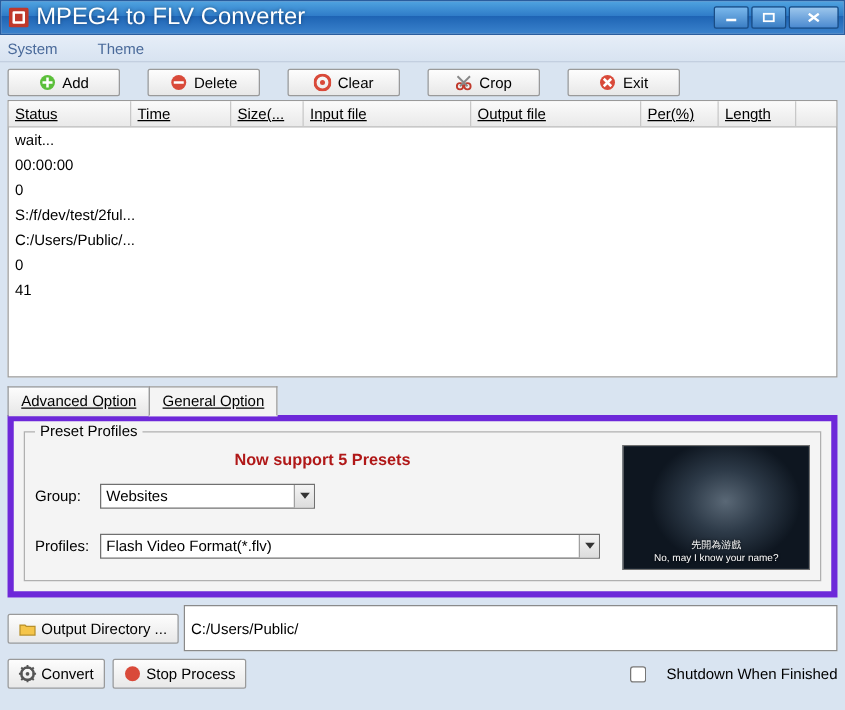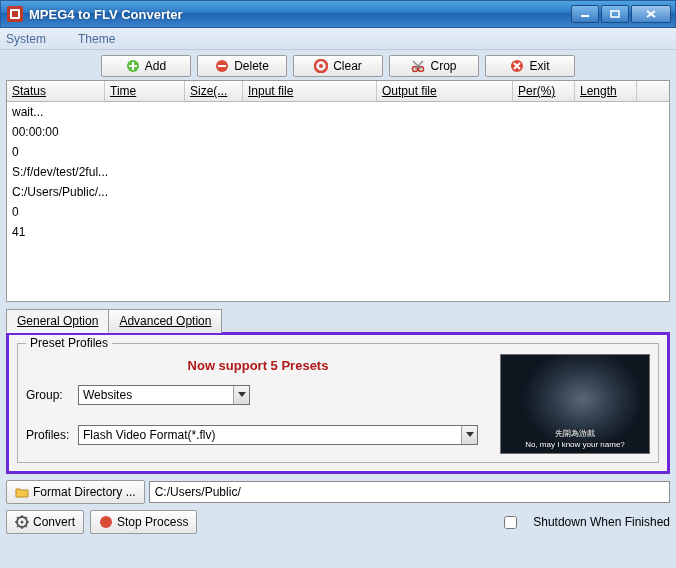--- a/index.html
+++ b/index.html
@@ -1,64 +1,64 @@
 <!DOCTYPE html>
 <html><head>
 <meta charset="utf-8">
 <style>
 * { box-sizing: border-box; margin: 0; padding: 0; font-family: "Segoe UI", Tahoma, sans-serif; font-size: 12px; }
 body { background: #d9e4f1; width: 676px; height: 568px; overflow: hidden; }
 
 .titlebar { height: 28px; background: linear-gradient(#4fa3e0, #2f7cc8 45%, #1e64b4 46%, #3a82cc); display: flex; align-items: center; padding: 0 4px; color: #fff; border: 1px solid #2a5d9e; }
 .titlebar .app-icon { width: 16px; height: 16px; margin: 0 6px 0 2px; display: inline-block; }
-.titlebar .title { flex: 1; font-size: 13px; text-shadow: 0 0 3px rgba(0,0,0,.4); font-weight: bold; }
+.titlebar .title { flex: 1; font-size: 19px; text-shadow: 0 0 3px rgba(0,0,0,.4); }
 .win-btns { display: flex; gap: 2px; }
 .win-btn { width: 28px; height: 18px; border: 1px solid #1a4d85; border-radius: 2px; background: linear-gradient(#7ab8ec,#3b7ec4); display: flex; align-items: center; justify-content: center; color: #fff; font-weight: bold; font-size: 11px; }
 .win-btn.close { width: 40px; background: linear-gradient(#9cc6ec,#4b8ad0); }
 
 .menubar { height: 22px; background: linear-gradient(#e6eef8,#d8e3f1); border-bottom: 1px solid #bcc8da; display: flex; align-items: center; padding: 0 6px; gap: 32px; }
 .menubar span { color: #4a6a9a; }
 
 .content { padding: 2px 6px 6px; background: #d9e4f1; }
 
-.toolbar { display: flex; justify-content: center; gap: 6px; padding: 3px 0; }
+.toolbar { display: flex; gap: 22px; padding: 3px 0; }
 .btn { width: 90px; height: 22px; background: linear-gradient(#fdfdfd,#e8e8e8); border: 1px solid #9a9a9a; border-radius: 2px; display: flex; align-items: center; justify-content: center; gap: 5px; cursor: pointer; }
 
 .ic { width: 14px; height: 14px; display: inline-block; }
 
 .table-wrap { border: 1px solid #9a9a9a; background: #fff; height: 222px; position: relative; }
 .thead { display: flex; background: linear-gradient(#fbfbfb,#e9e9e9); border-bottom: 1px solid #b8b8b8; }
 .th { border-right: 1px solid #c8c8c8; padding: 3px 5px; font-size: 12px; overflow: hidden; white-space: nowrap; text-overflow: ellipsis; text-decoration: underline; }
 .tbody { overflow-y: scroll; height: 199px; }
 .tr { display: flex; flex-direction: column; }
 .td { padding: 3px 5px; overflow: hidden; white-space: nowrap; text-overflow: ellipsis; }
 .c0{width:98px}.c1{width:80px}.c2{width:58px}.c3{width:134px}.c4{width:136px}.c5{width:62px}.c6{width:62px}
 
 .tabs { display: flex; margin-top: 6px; }
 .tab { padding: 4px 10px; border: 1px solid #9a9a9a; border-bottom: none; background: linear-gradient(#fdfdfd,#e6e6e6); margin-right: -1px; position: relative; top: 1px; text-decoration: underline; color: #000; }
 .tab.active { background: #f4f4f4; z-index: 2; border-bottom: 1px solid #f4f4f4; }
 
-.panel { border: 3px solid #6d28d9; background: #f4f4f4; padding: 8px; }
+.panel { border: 5px solid #6d28d9; background: #f4f4f4; padding: 8px; }
 .fieldset { border: 1px solid #b0b0b0; padding: 10px 8px 8px; position: relative; display: flex; gap: 10px; }
 .fieldset .legend { position: absolute; top: -8px; left: 8px; background: #f4f4f4; padding: 0 4px; font-size: 12px; }
 .profile-left { flex: 1; }
 .preset-msg { text-align: center; color: #b01818; font-weight: bold; margin: 4px 0 12px; font-size: 13px; }
 .row { display: flex; align-items: center; margin: 6px 0; }
 .row label { width: 52px; }
 .select { flex: 1; max-width: 172px; height: 20px; border: 1px solid #707070; background: #fff; display: flex; align-items: center; padding: 0 4px; position: relative; }
 .select.wide { max-width: 400px; text-align: right; }
 .select .arrow { position: absolute; right: 0; top: 0; width: 16px; height: 18px; background: linear-gradient(#f4f4f4,#dcdcdc); border-left: 1px solid #a0a0a0; display: flex; align-items: center; justify-content: center; }
 .thumb { width: 150px; height: 100px; background: #1a2a3a; border: 1px solid #707070; position: relative; overflow: hidden; }
 .thumb .face-scene { position:absolute; inset:0; background: radial-gradient(ellipse 60px 50px at 55% 45%, #5a6876 0%, #2d3a48 50%, #0e1620 100%); }
 .thumb .subtitle { position: absolute; bottom: 4px; width: 100%; text-align: center; color: #fff; font-size: 8px; text-shadow: 0 0 2px #000; }
 .thumb .subtitle2 { bottom: 14px; font-size: 8px; }
 
 .outrow { display: flex; gap: 4px; margin-top: 6px; align-items: center; }
 .dir-btn { height: 24px; padding: 0 8px; background: linear-gradient(#fdfdfd,#e8e8e8); border: 1px solid #9a9a9a; border-radius: 2px; display: flex; align-items: center; gap: 4px; cursor: pointer; }
-.dir-input { flex: 1; height: 22px; border: 1px solid #8a8a8a; background: #fff; padding: 0 5px; }
+.dir-input { flex: 1; height: 37px; border: 1px solid #8a8a8a; background: #fff; padding: 0 5px; }
 
 .bottom { display: flex; align-items: center; gap: 6px; margin-top: 6px; }
 .bottom .spacer { flex: 1; }
 .chk { display: flex; align-items: center; gap: 16px; }
 .chk input { width: 13px; height: 13px; }
 
 svg { display: block; }
 </style>
 </head>
 <body>
@@ -165,22 +165,22 @@
         <div class="td c2">0</div>
         <div class="td c3">S:/f/dev/test/2ful...</div>
         <div class="td c4">C:/Users/Public/...</div>
         <div class="td c5">0</div>
         <div class="td c6">41</div>
       </div>
     </div>
   </div>
 
   <div class="tabs">
+    <div class="tab">Advanced Option</div>
     <div class="tab active">General Option</div>
-    <div class="tab">Advanced Option</div>
   </div>
 
   <div class="panel">
     <div class="fieldset">
       <span class="legend">Preset Profiles</span>
       <div class="profile-left">
         <div class="preset-msg">Now support 5 Presets</div>
         <div class="row">
           <label>Group:</label>
           <div class="select">
@@ -212,21 +212,21 @@
     </div>
   </div>
 
   <div class="outrow">
     <div class="dir-btn">
       <span class="ic">
           <svg viewBox="0 0 14 14">
             <path d="M1 4h4l1 1h7v7H1z" fill="#f5c54a" stroke="#b8902a"></path>
           </svg>
         </span>
-      <span>Format Directory ...</span>
+      <span>Output Directory ...</span>
     </div>
     <input class="dir-input" value="C:/Users/Public/" style="">
   </div>
 
   <div class="bottom">
     <div class="dir-btn">
       <span class="ic">
           <svg viewBox="0 0 14 14">
             <circle cx="7" cy="7" r="5" fill="none" stroke="#555" stroke-width="2"></circle>
             <circle cx="7" cy="7" r="1.5" fill="#555"></circle>

